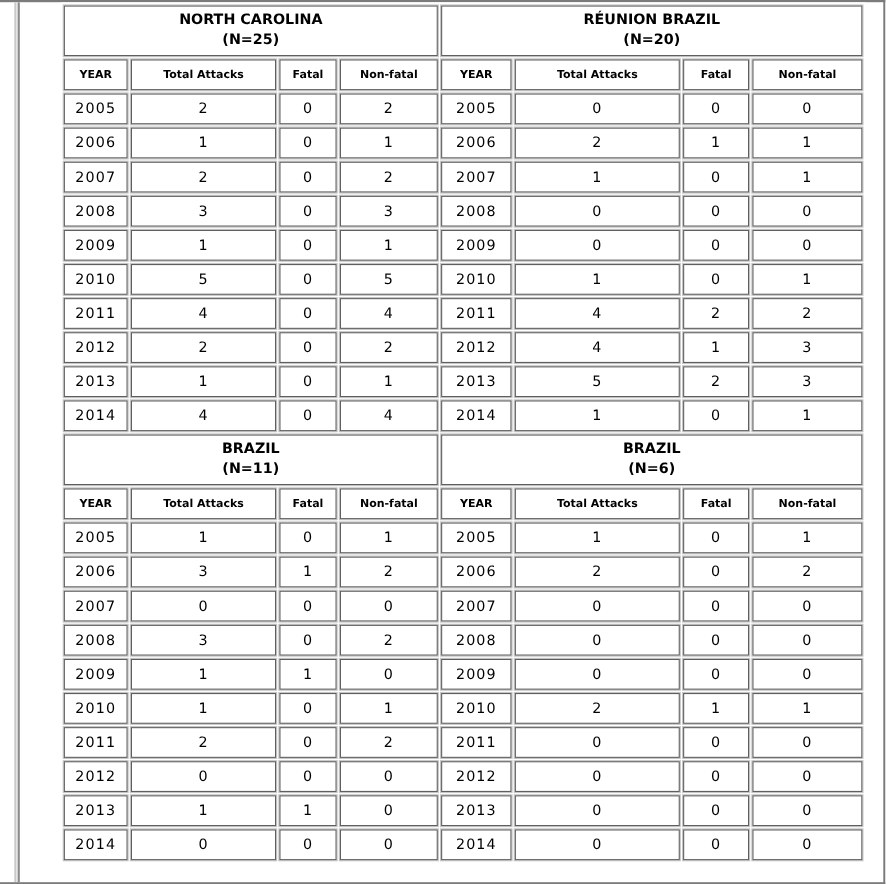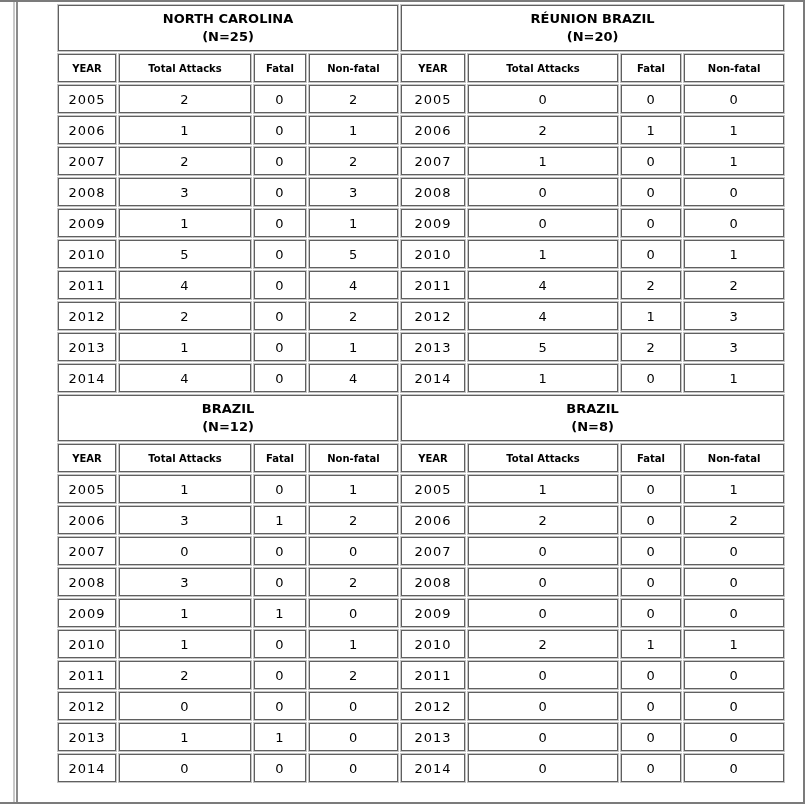--- a/index.html
+++ b/index.html
@@ -210,25 +210,25 @@
           <td class="data-cell">0</td>
           <td class="data-cell">4</td>
           <td class="data-cell">2014</td>
           <td class="data-cell">1</td>
           <td class="data-cell">0</td>
           <td class="data-cell">1</td>
         </tr>
         <tr>
           <th class="title-cell" colspan="4">
             <div>BRAZIL</div>
-            <div>(N=12)</div>
+            <div>(N=11)</div>
           </th>
           <th class="title-cell" colspan="4">
             <div>BRAZIL</div>
-            <div>(N=8)</div>
+            <div>(N=6)</div>
           </th>
         </tr>
         <tr>
           <th class="head-cell">YEAR</th>
           <th class="head-cell">Total Attacks</th>
           <th class="head-cell">Fatal</th>
           <th class="head-cell">Non-fatal</th>
           <th class="head-cell">YEAR</th>
           <th class="head-cell">Total Attacks</th>
           <th class="head-cell">Fatal</th>

